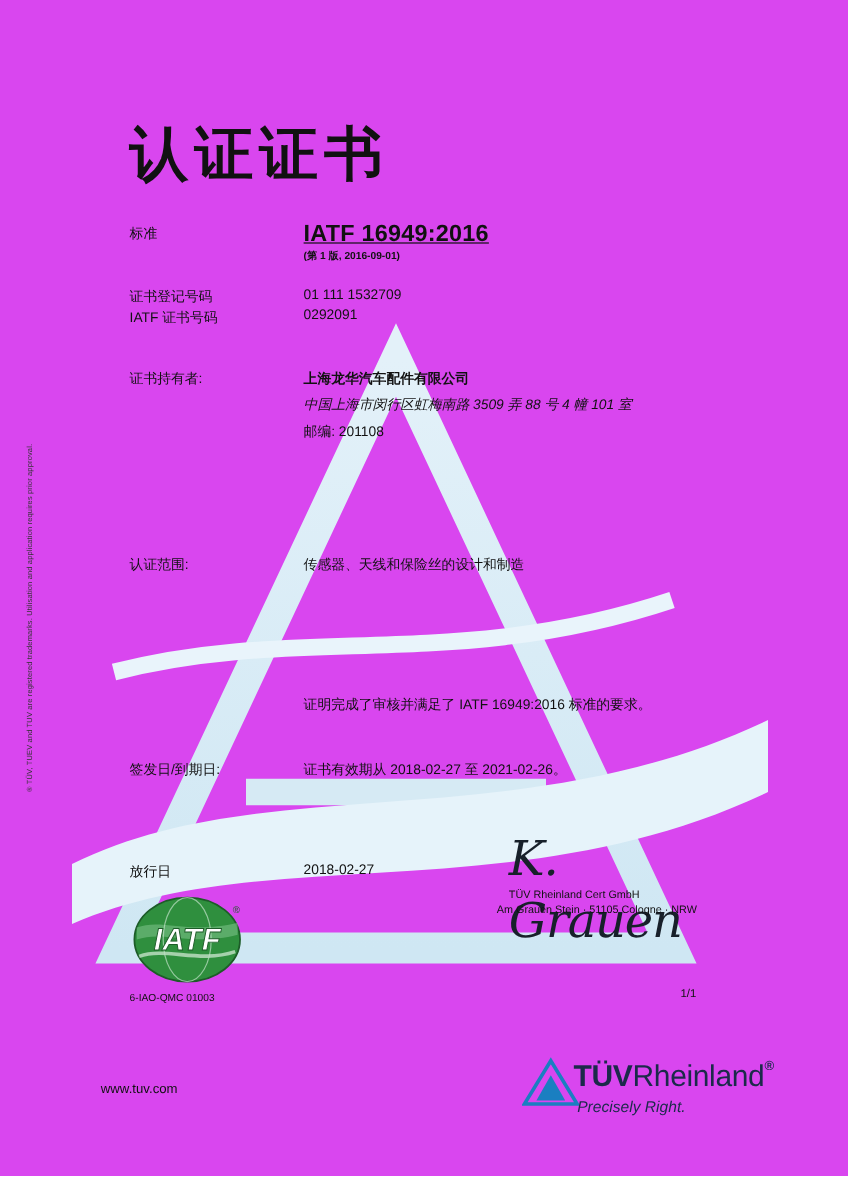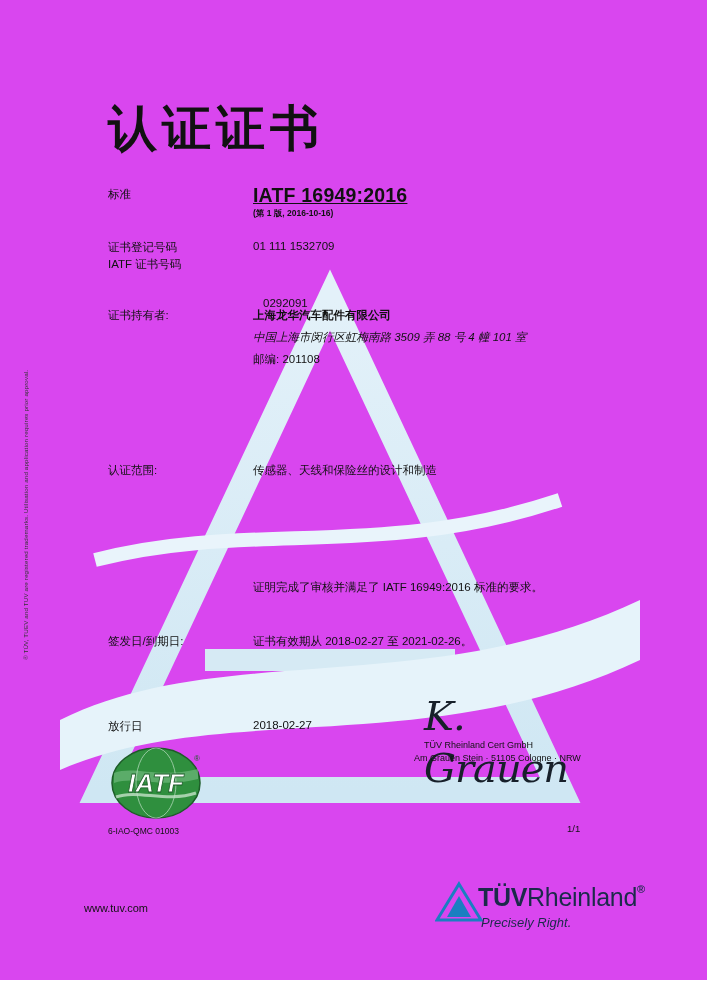--- a/index.html
+++ b/index.html
@@ -204,27 +204,27 @@
       <path d="M95 560 C 250 520, 380 560, 560 500" stroke="#e9f4fb" stroke-width="14" fill="none"></path>
     </svg>
   </div>
 
   <div class="side-note">® TÜV, TUEV and TUV are registered trademarks. Utilisation and application requires prior approval.</div>
 
   <div class="title">认证证书</div>
 
   <div class="lbl" style="left:108px; top:187px;">标准</div>
   <div class="std-name">IATF 16949:2016</div>
-  <div class="std-sub">(第 1 版, 2016-10-16)</div>
+  <div class="std-sub">(第 1 版, 2016-09-01)</div>
 
   <div class="lbl" style="left:108px; top:240px;text-align:center;">证书登记号码</div>
   <div class="val" style="left:253px; top:240px;">01 111 1532709</div>
 
   <div class="lbl" style="left:108px; top:257px;">IATF 证书号码</div>
-  <div class="val" style="left:263px; top:257px;margin-top:40px;">0292091</div>
+  <div class="val" style="left:253px; top:257px;">0292091</div>
 
   <div class="lbl" style="left:108px; top:308px;">证书持有者:</div>
   <div class="val bold" style="left:253px; top:308px;">上海龙华汽车配件有限公司</div>
   <div class="val" style="left:253px; top:330px;font-style:italic;">中国上海市闵行区虹梅南路 3509 弄 88 号 4 幢 101 室</div>
   <div class="val" style="left:253px; top:352px;">邮编: 201108</div>
 
   <div class="lbl" style="left:108px; top:463px;">认证范围:</div>
   <div class="val" style="left:253px; top:463px;">传感器、天线和保险丝的设计和制造</div>
 
   <div class="val" style="left:253px; top:580px;">证明完成了审核并满足了 IATF 16949:2016 标准的要求。</div>

